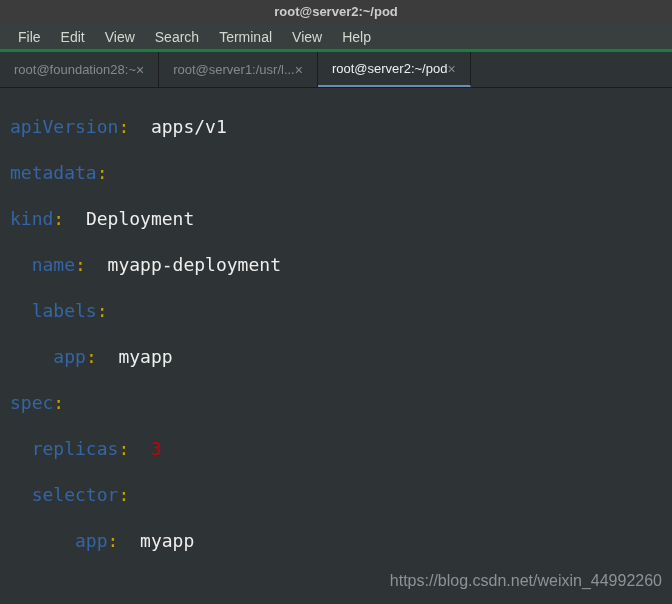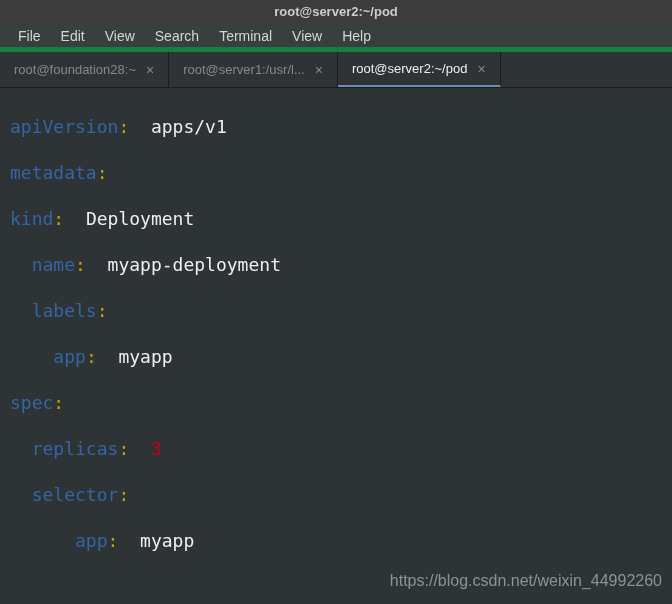--- a/index.html
+++ b/index.html
@@ -20,21 +20,21 @@
     font-family: sans-serif;
     font-size: 13px;
     font-weight: bold;
   }
   .menubar {
     height: 28px;
     background: #393f3f;
     display: flex;
     align-items: center;
     padding: 0 8px;
-    border-bottom: 5px solid #15803d;
+    border-bottom: 3px solid #15803d;
   }
   .menu-item {
     color: #d3d7cf;
     font-family: sans-serif;
     font-size: 14px;
     padding: 0 10px;
     cursor: pointer;
   }
   .tabbar {
     height: 36px;
@@ -45,21 +45,20 @@
   }
   .tab {
     display: flex;
     align-items: center;
     padding: 0 14px;
     color: #888;
     font-family: sans-serif;
     font-size: 13px;
     border-right: 1px solid #1c1c1c;
     cursor: pointer;
-    gap: 10px;
   }
   .tab.active {
     color: #eee;
     border-bottom: 2px solid #6a8db8;
   }
   .tab-close {
     color: #888;
     font-size: 14px;
   }
   .editor {

